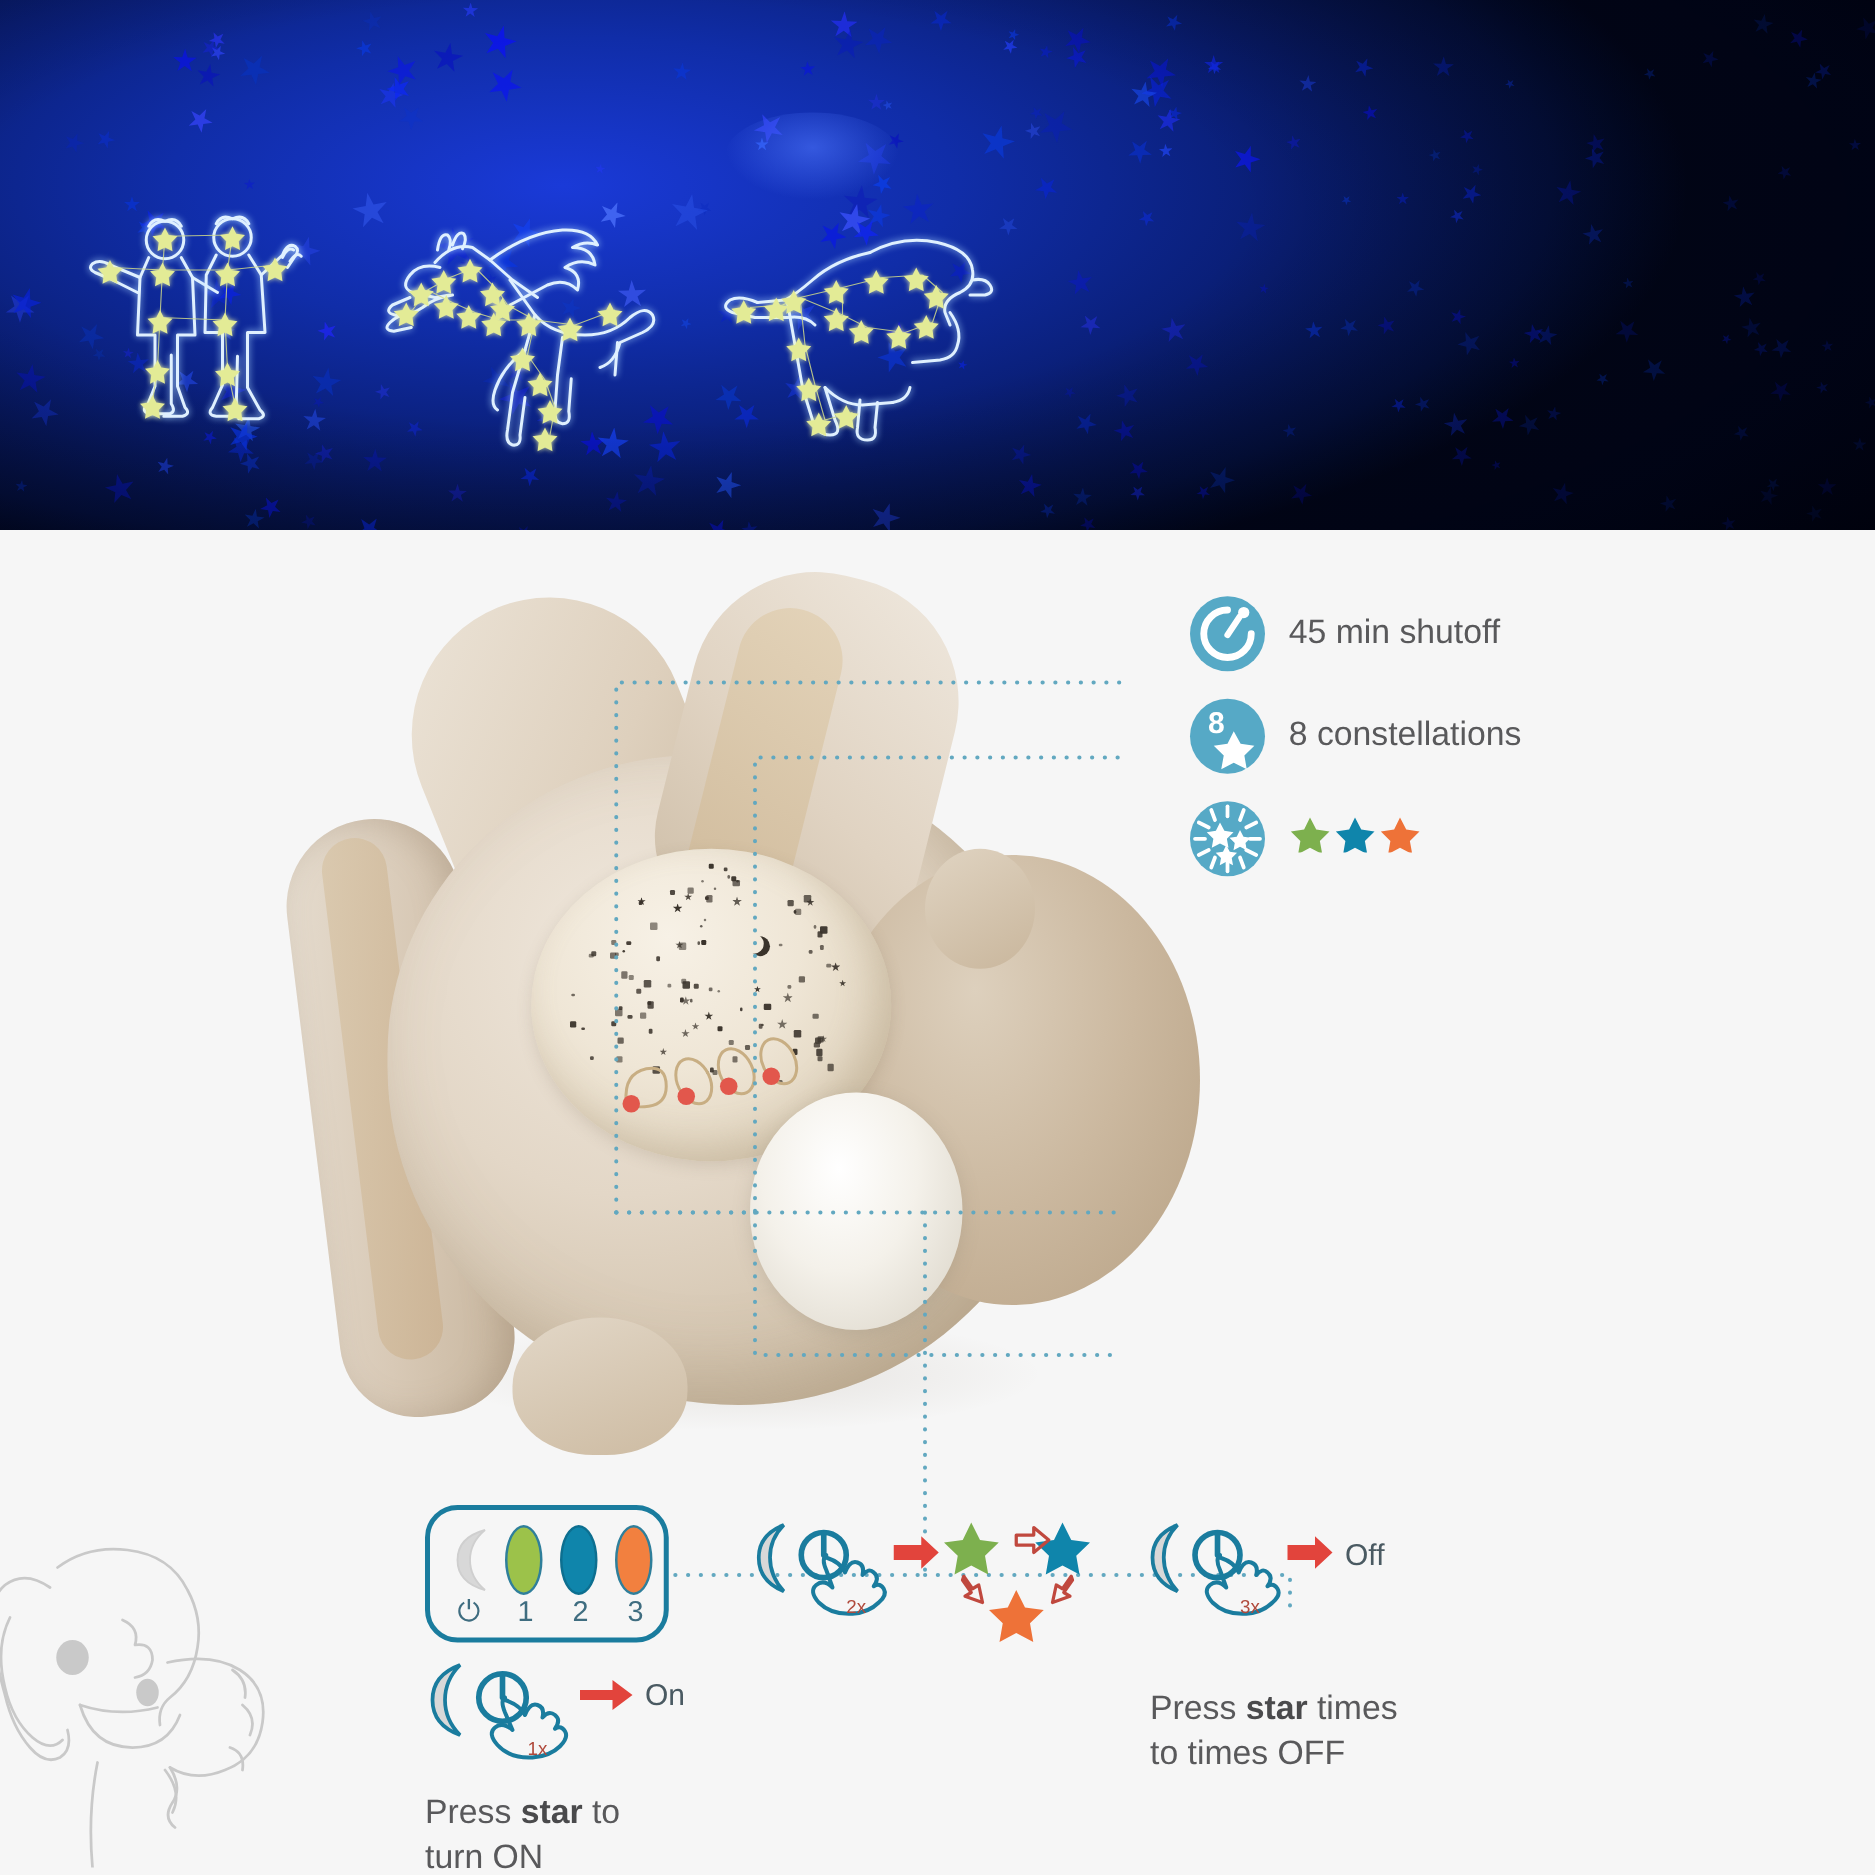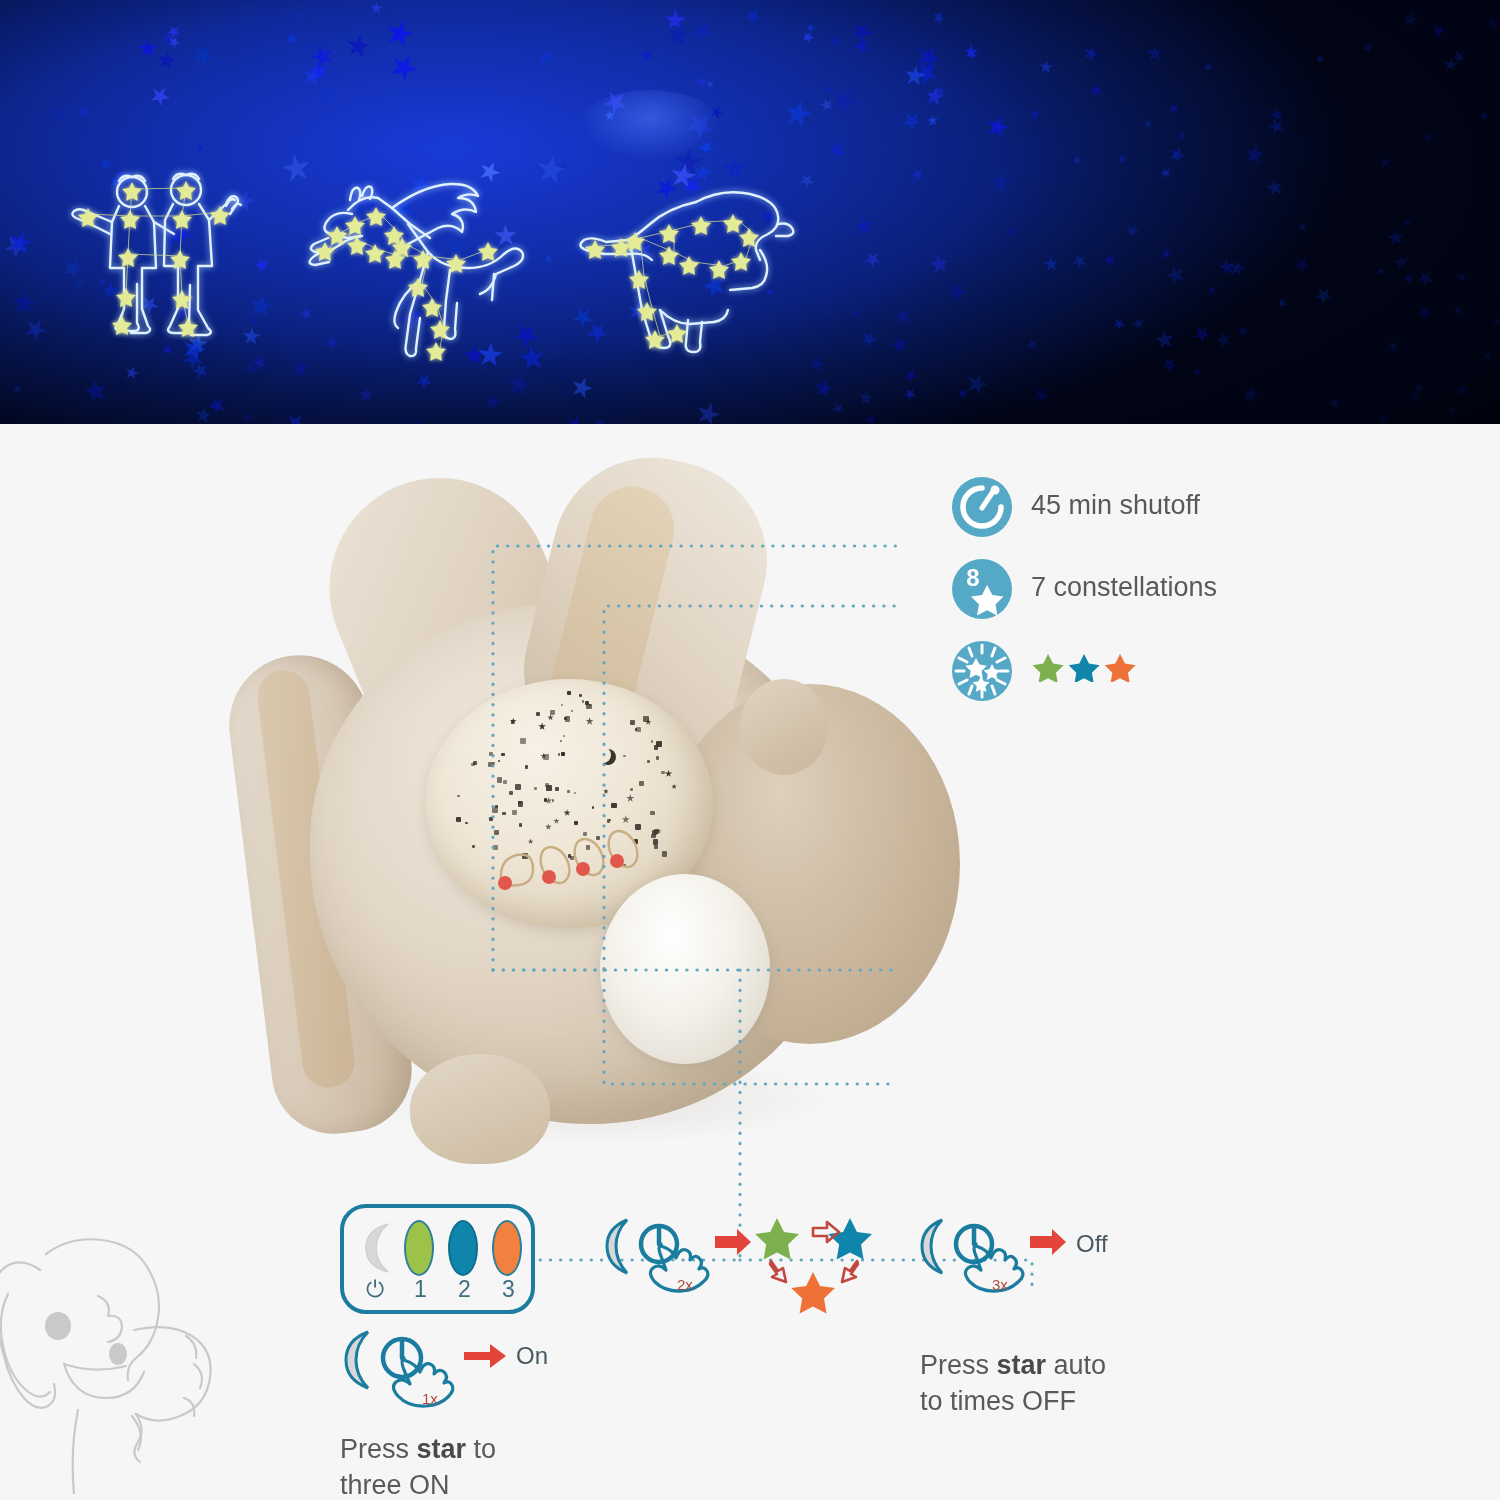--- a/index.html
+++ b/index.html
@@ -735,21 +735,21 @@
       </div>
 
       <div class="feature">
         <div class="f-icon">
           <svg width="62" height="62" viewBox="0 0 62 62">
             <circle cx="31" cy="31" r="30" fill="#56a9c6"></circle>
             <text x="22" y="28" font-family="Liberation Sans, sans-serif" font-size="24" font-weight="700" fill="#ffffff" text-anchor="middle">8</text>
             <path d="M36 27 l5.5 10 11 1.6 -8 7.8 1.9 11 -10.4 -5.2 -10 5.2 2 -11 -8 -7.8 11 -1.6z" fill="#ffffff"></path>
           </svg>
         </div>
-        <div class="f-text">7 constellations</div>
+        <div class="f-text">8 constellations</div>
       </div>
 
       <div class="feature">
         <div class="f-icon">
           <svg width="62" height="62" viewBox="0 0 62 62">
             <circle cx="31" cy="31" r="30" fill="#56a9c6"></circle>
             <g stroke="#ffffff" stroke-width="3" stroke-linecap="round">
               <path d="M31 5 L31 13"></path>
                 <path d="M18 8 L21 16"></path>
                 <path d="M44 8 L41 16"></path>
@@ -810,21 +810,21 @@
             <path d="M62 12 L62 30" stroke="#1a7c9e" stroke-width="4.5" stroke-linecap="round"></path>
             <path d="M64 32 q12 4 16 12 q4 -10 10 -8 q6 2 4 10 q5 -6 10 -2 q5 4 0 11 q5 -3 8 2 q3 5 -4 12 q-8 8 -22 9 q-18 1 -28 -10 q-8 -9 -2 -14 q6 -5 14 2 l-6 -14 q-4 -10 0 -12z" fill="none" stroke="#1a7c9e" stroke-width="3.2" stroke-linejoin="round"></path>
             <text x="82" y="76" font-family="Liberation Sans, sans-serif" font-size="15" fill="#b04a3c">1x</text>
             <path d="M124 24 L150 24 L150 16 L166 28 L150 40 L150 32 L124 32 z" fill="#e2443c"></path>
             <text x="176" y="36" font-family="Liberation Sans, sans-serif" font-size="24" fill="#4a5a62">On</text>
           </svg>
         </div>
 
         <div class="caption">
           <span>Press </span><b>star</b><span> to</span><br>
-          <span>three ON</span>
+          <span>turn ON</span>
         </div>
       </div>
 
       <div class="instr-col col-2">
         <svg width="290" height="120" viewBox="0 0 290 120">
           <path d="M22 8 q-20 8 -20 26 q0 19 20 27 q-11 -12 -11 -27 q0 -15 11 -26z" fill="#d8d8d8" stroke="#1a7c9e" stroke-width="3"></path>
           <circle cx="54" cy="32" r="18" fill="none" stroke="#1a7c9e" stroke-width="4.5"></circle>
           <path d="M54 15 L54 32" stroke="#1a7c9e" stroke-width="4.5" stroke-linecap="round"></path>
           <path d="M56 34 q12 4 15 12 q4 -10 10 -8 q6 2 4 10 q5 -6 9 -2 q5 4 0 11 q5 -3 8 2 q3 5 -4 11 q-8 8 -21 9 q-17 1 -27 -9 q-8 -9 -2 -14 q6 -5 13 2 l-5 -14 q-4 -9 0 -12z" fill="none" stroke="#1a7c9e" stroke-width="3.2" stroke-linejoin="round"></path>
           <text x="72" y="78" font-family="Liberation Sans, sans-serif" font-size="15" fill="#b04a3c">2x</text>
@@ -842,20 +842,20 @@
         <svg width="260" height="120" viewBox="0 0 260 120">
           <path d="M22 8 q-20 8 -20 26 q0 19 20 27 q-11 -12 -11 -27 q0 -15 11 -26z" fill="#d8d8d8" stroke="#1a7c9e" stroke-width="3"></path>
           <circle cx="54" cy="32" r="18" fill="none" stroke="#1a7c9e" stroke-width="4.5"></circle>
           <path d="M54 15 L54 32" stroke="#1a7c9e" stroke-width="4.5" stroke-linecap="round"></path>
           <path d="M56 34 q12 4 15 12 q4 -10 10 -8 q6 2 4 10 q5 -6 9 -2 q5 4 0 11 q5 -3 8 2 q3 5 -4 11 q-8 8 -21 9 q-17 1 -27 -9 q-8 -9 -2 -14 q6 -5 13 2 l-5 -14 q-4 -9 0 -12z" fill="none" stroke="#1a7c9e" stroke-width="3.2" stroke-linejoin="round"></path>
           <text x="72" y="78" font-family="Liberation Sans, sans-serif" font-size="15" fill="#b04a3c">3x</text>
           <path d="M110 24 L132 24 L132 17 L146 30 L132 43 L132 36 L110 36 z" fill="#e2443c"></path>
           <text x="156" y="40" font-family="Liberation Sans, sans-serif" font-size="24" fill="#4a5a62">Off</text>
         </svg>
         <div class="caption">
-          <span>Press </span><b>star</b><span> auto</span><br>
+          <span>Press </span><b>star</b><span> times</span><br>
           <span>to times OFF</span>
         </div>
       </div>
 
     </div>
   </div>
 </div>
 
 </body></html>

